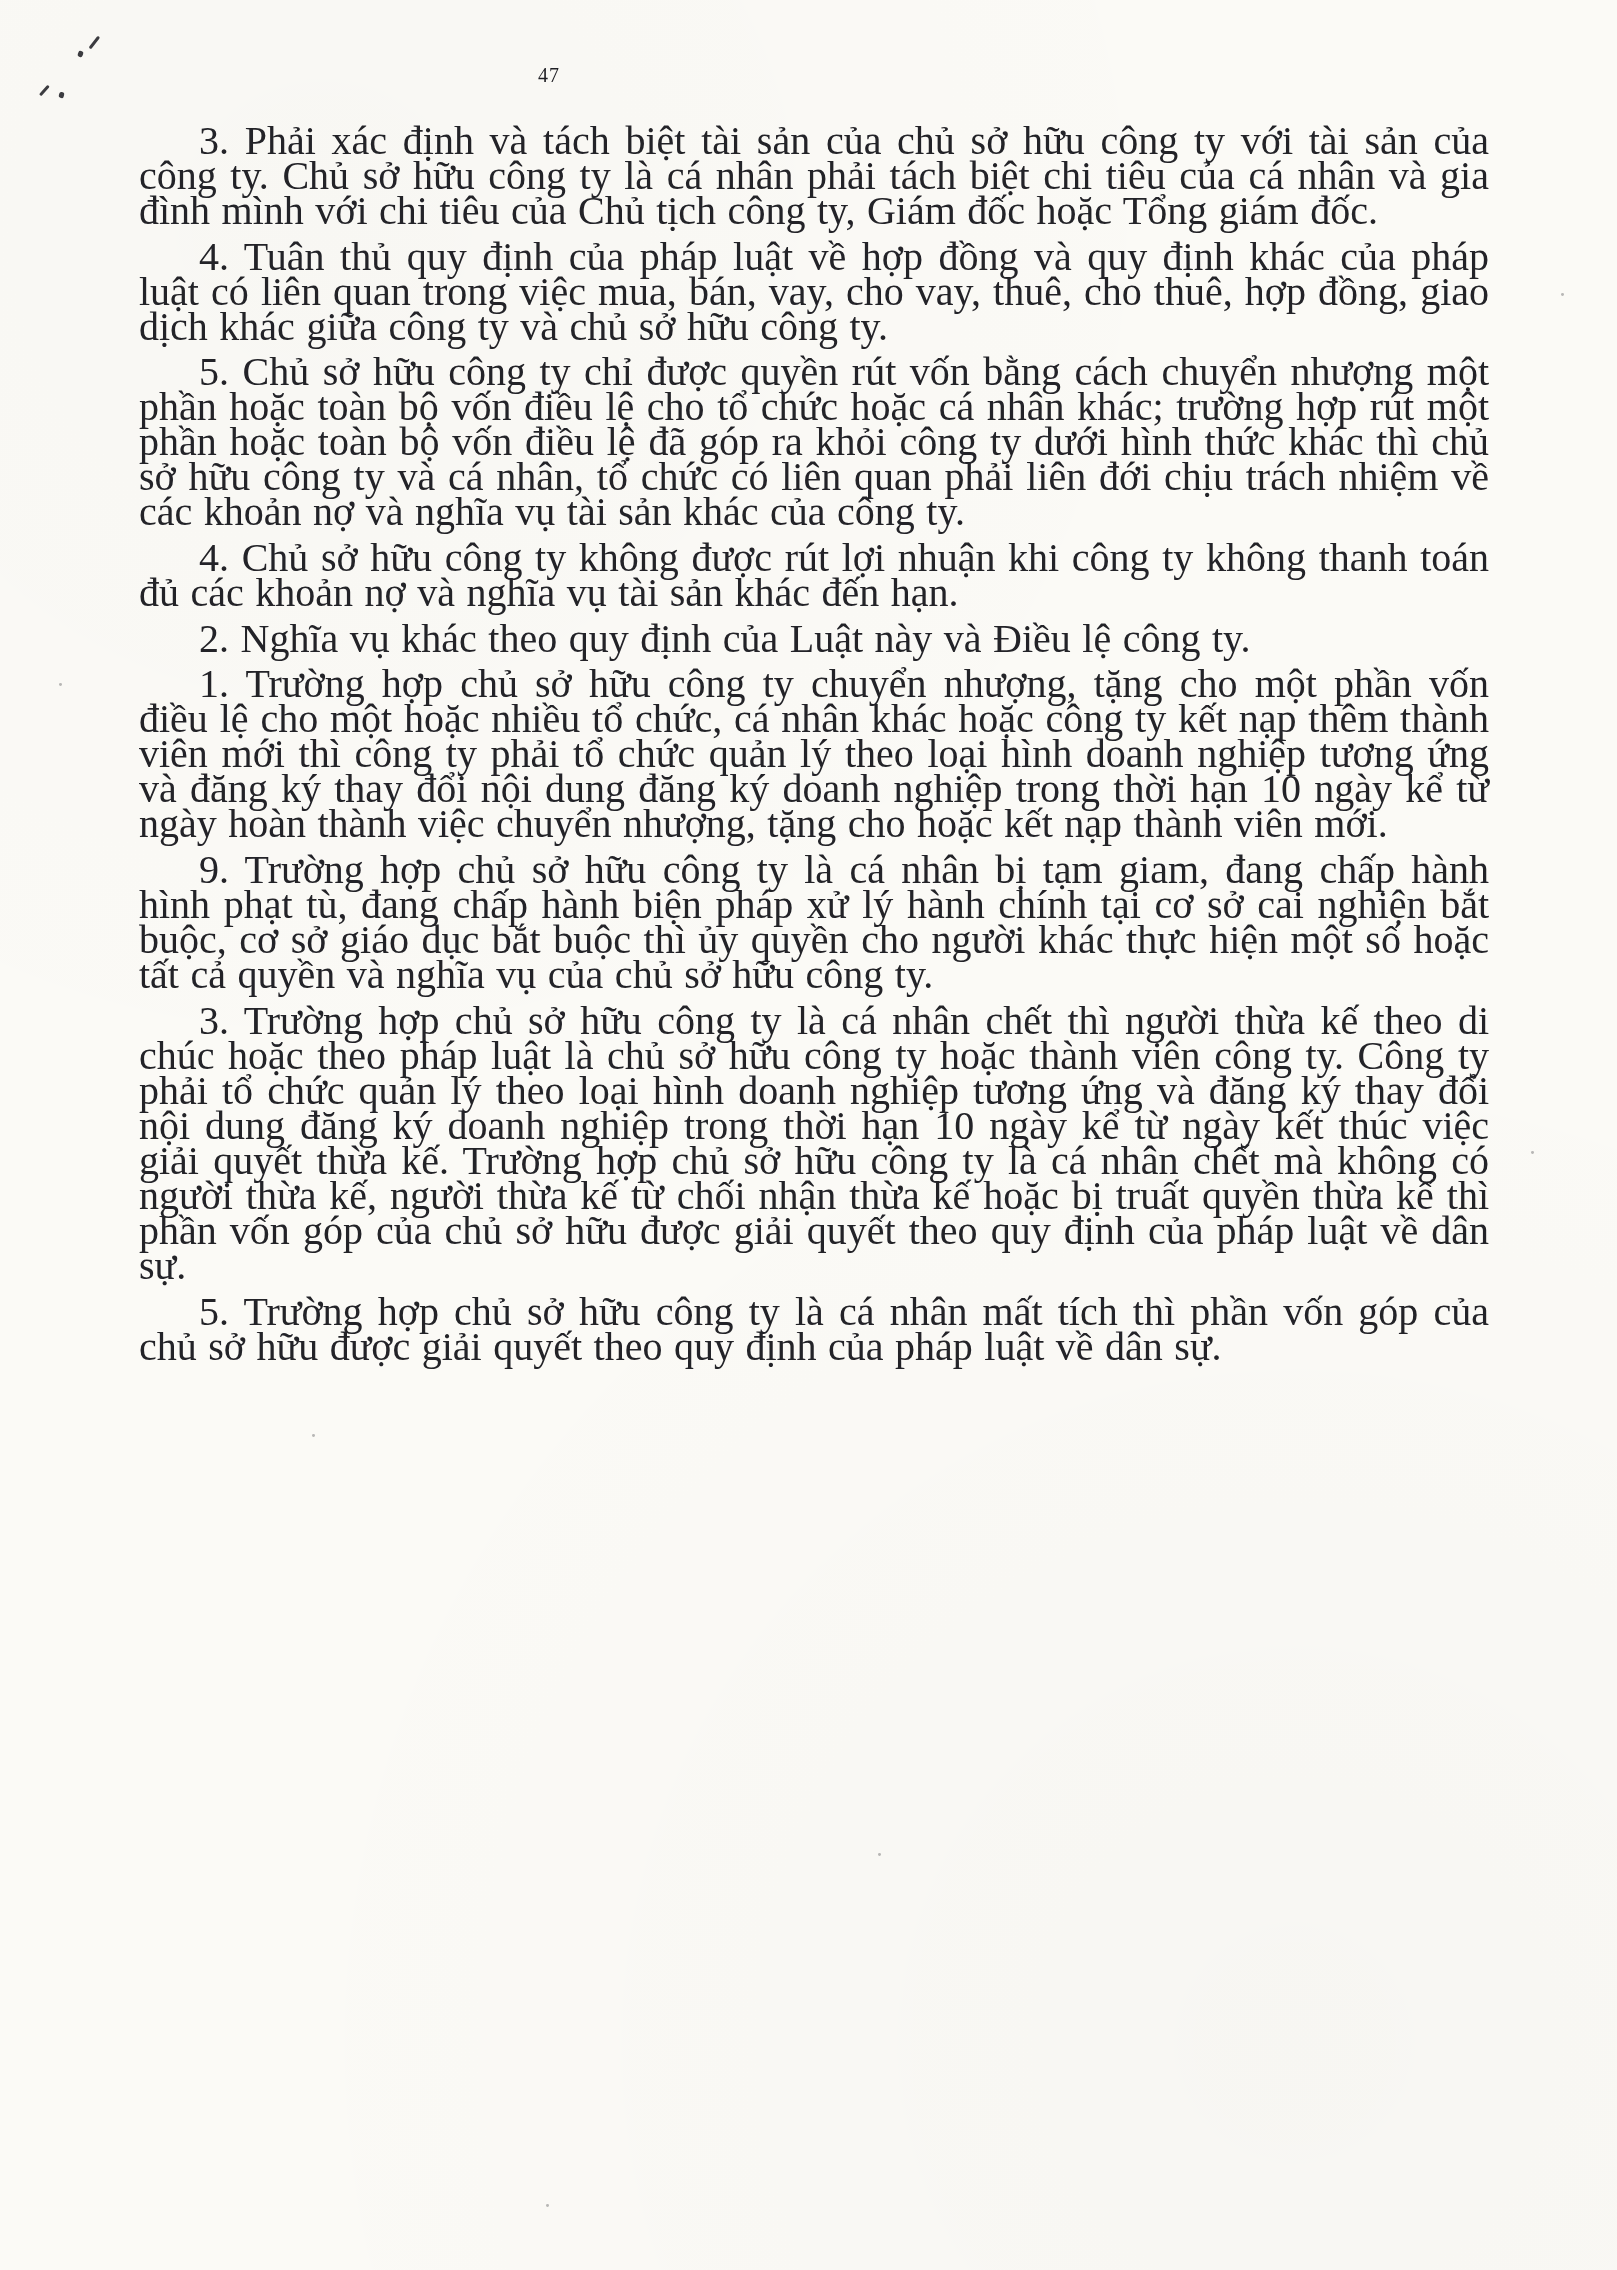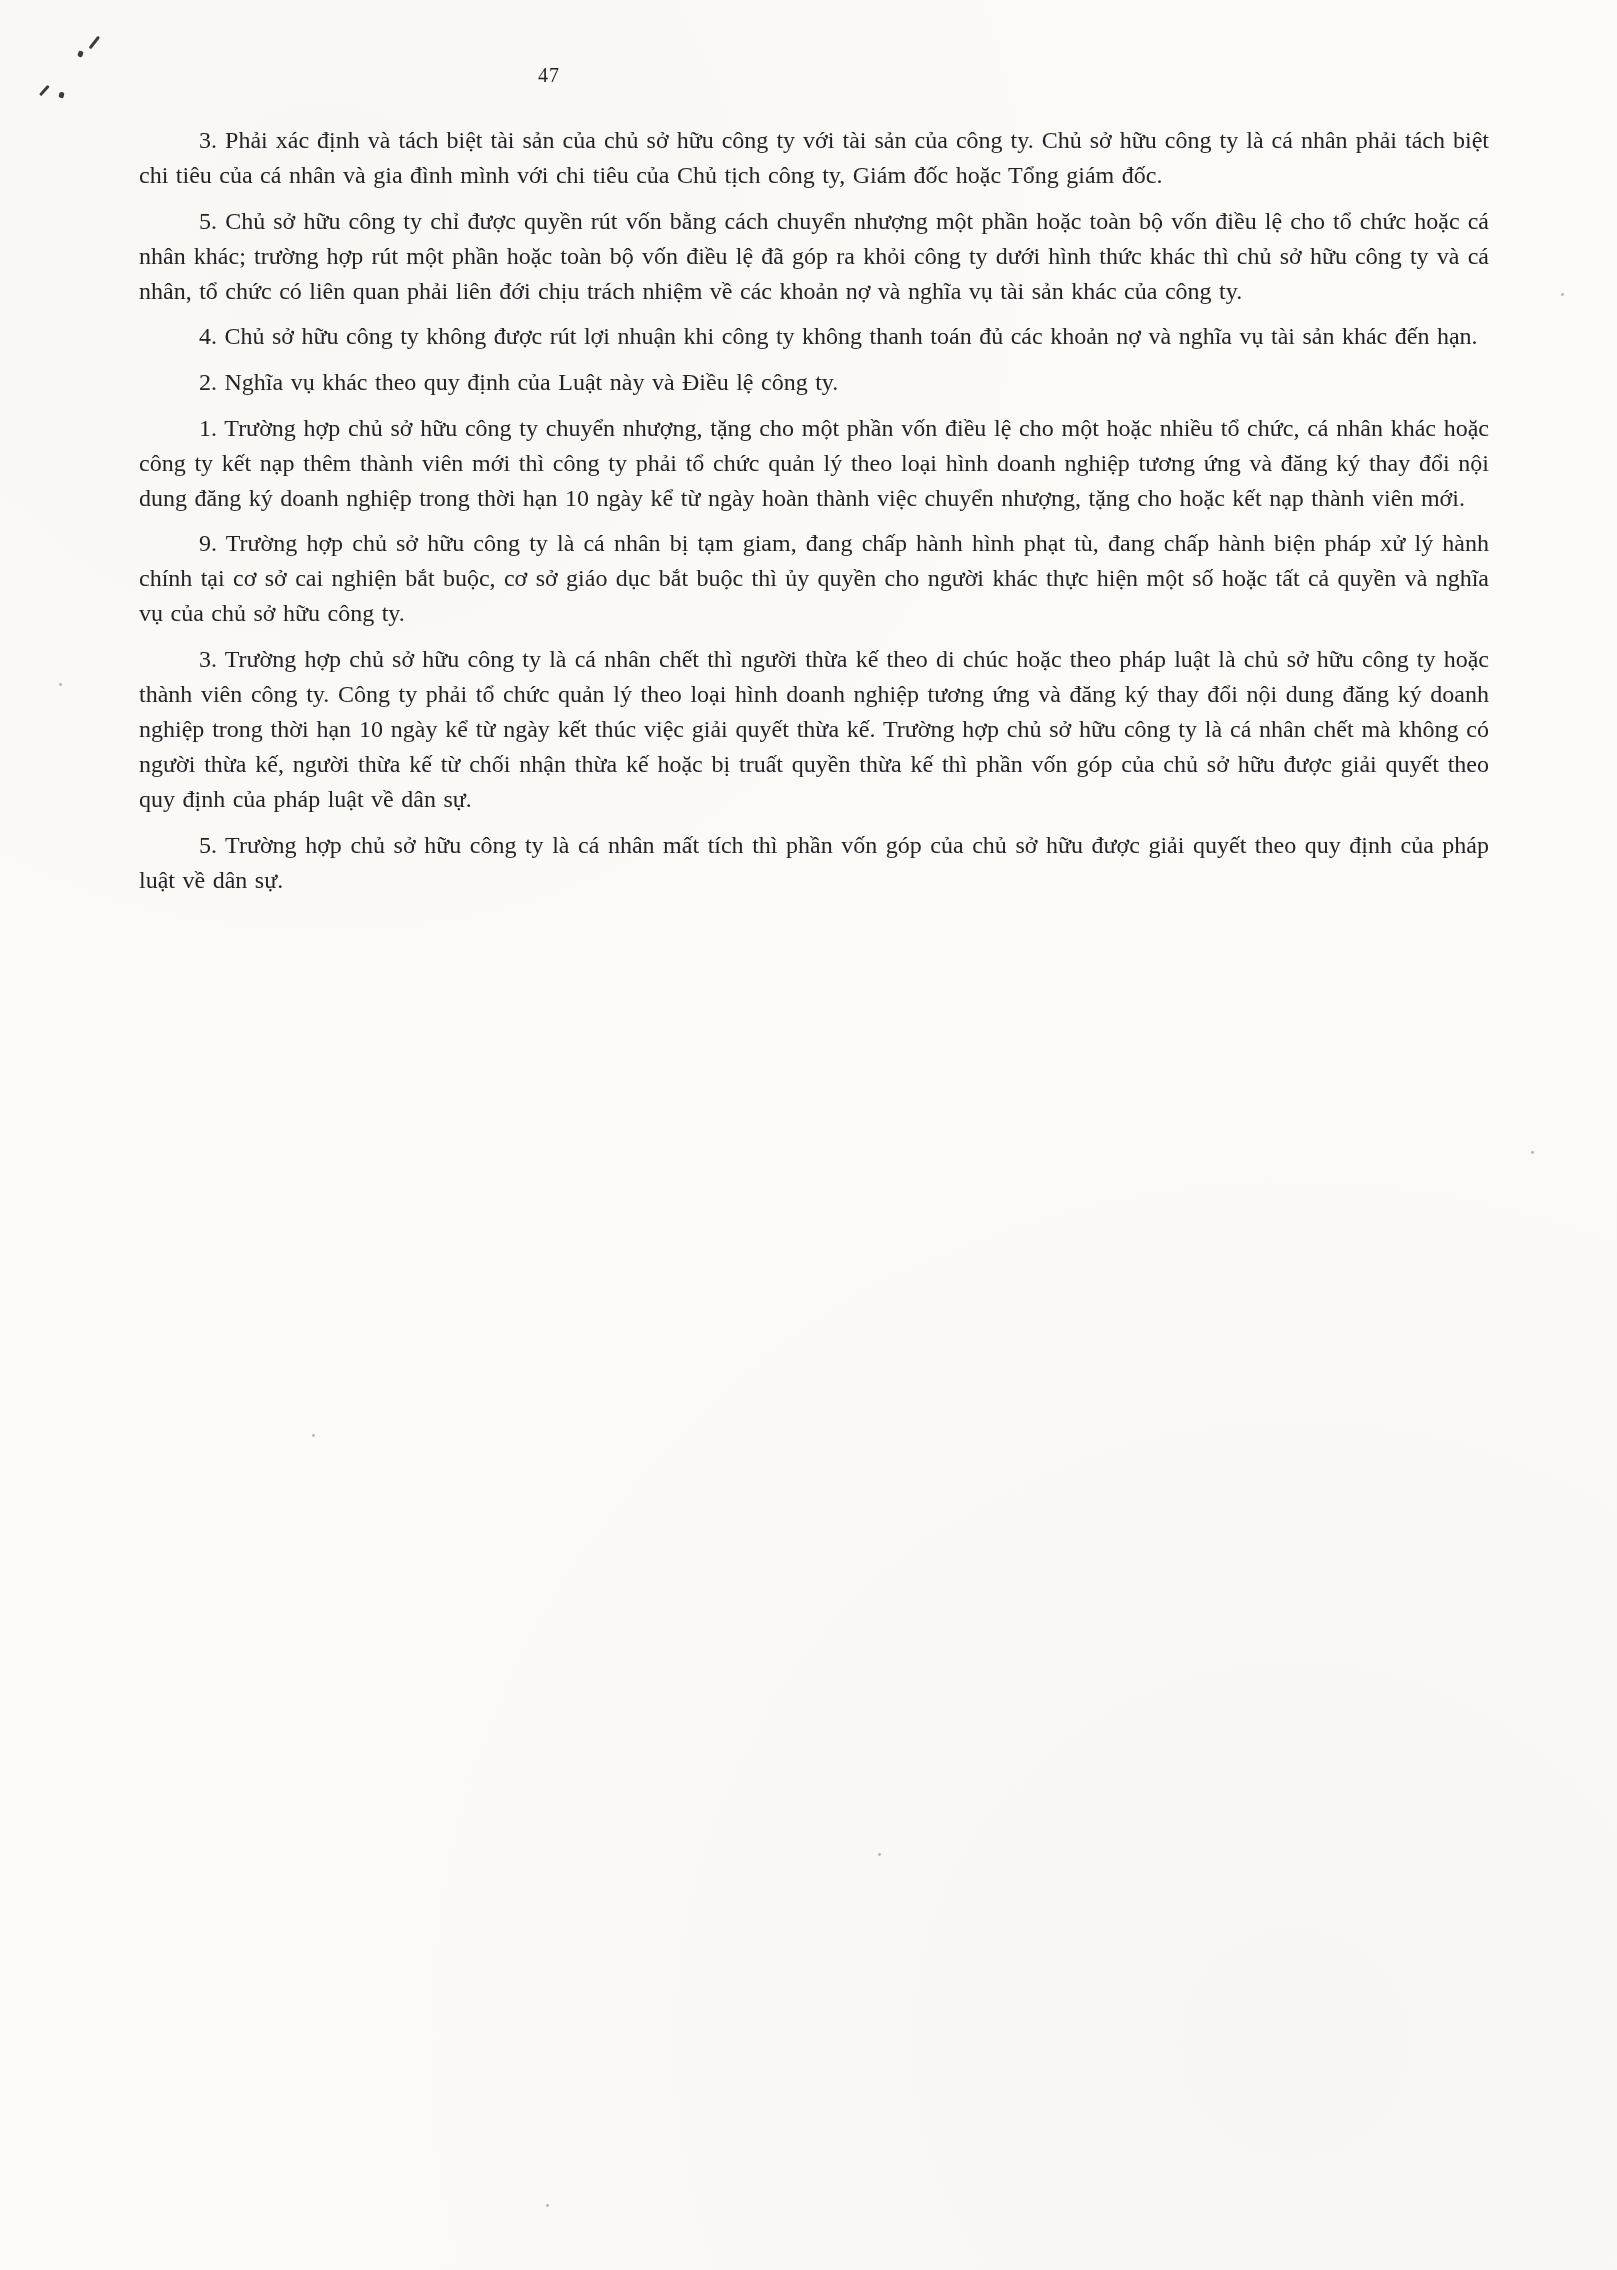--- a/index.html
+++ b/index.html
@@ -31,21 +31,21 @@
     color: #1f1f24;
   }
   .content {
     position: absolute;
     top: 123px;
     left: 139px;
     width: 1350px;
   }
   .para {
     margin: 0 0 10.7px 0;
-    font-size: 24px;
+    font-size: 40px;
     line-height: 35px;
     text-align: justify;
     text-indent: 60px;
     word-spacing: 1.5px;
     color: #232328;
   }
   .para.heading {
     font-weight: bold;
     color: #1c1c20;
   }
@@ -87,20 +87,21 @@
   <span class="speck speck-2"></span>
   <span class="speck speck-3"></span>
   <span class="speck speck-4"></span>
   <span class="speck speck-5"></span>
   <span class="speck speck-6"></span>
 
   <div class="page-number">47</div>
 
   <main class="content">
       <p class="para">3. Phải xác định và tách biệt tài sản của chủ sở hữu công ty với tài sản của công ty. Chủ sở hữu công ty là cá nhân phải tách biệt chi tiêu của cá nhân và gia đình mình với chi tiêu của Chủ tịch công ty, Giám đốc hoặc Tổng giám đốc.</p>
+      <p class="para">4. Tuân thủ quy định của pháp luật về hợp đồng và quy định khác của pháp luật có liên quan trong việc mua, bán, vay, cho vay, thuê, cho thuê, hợp đồng, giao dịch khác giữa công ty và chủ sở hữu công ty.</p>
       <p class="para">5. Chủ sở hữu công ty chỉ được quyền rút vốn bằng cách chuyển nhượng một phần hoặc toàn bộ vốn điều lệ cho tổ chức hoặc cá nhân khác; trường hợp rút một phần hoặc toàn bộ vốn điều lệ đã góp ra khỏi công ty dưới hình thức khác thì chủ sở hữu công ty và cá nhân, tổ chức có liên quan phải liên đới chịu trách nhiệm về các khoản nợ và nghĩa vụ tài sản khác của công ty.</p>
       <p class="para">4. Chủ sở hữu công ty không được rút lợi nhuận khi công ty không thanh toán đủ các khoản nợ và nghĩa vụ tài sản khác đến hạn.</p>
       <p class="para">2. Nghĩa vụ khác theo quy định của Luật này và Điều lệ công ty.</p>
       <p class="para">1. Trường hợp chủ sở hữu công ty chuyển nhượng, tặng cho một phần vốn điều lệ cho một hoặc nhiều tổ chức, cá nhân khác hoặc công ty kết nạp thêm thành viên mới thì công ty phải tổ chức quản lý theo loại hình doanh nghiệp tương ứng và đăng ký thay đổi nội dung đăng ký doanh nghiệp trong thời hạn 10 ngày kể từ ngày hoàn thành việc chuyển nhượng, tặng cho hoặc kết nạp thành viên mới.</p>
       <p class="para">9. Trường hợp chủ sở hữu công ty là cá nhân bị tạm giam, đang chấp hành hình phạt tù, đang chấp hành biện pháp xử lý hành chính tại cơ sở cai nghiện bắt buộc, cơ sở giáo dục bắt buộc thì ủy quyền cho người khác thực hiện một số hoặc tất cả quyền và nghĩa vụ của chủ sở hữu công ty.</p>
       <p class="para">3. Trường hợp chủ sở hữu công ty là cá nhân chết thì người thừa kế theo di chúc hoặc theo pháp luật là chủ sở hữu công ty hoặc thành viên công ty. Công ty phải tổ chức quản lý theo loại hình doanh nghiệp tương ứng và đăng ký thay đổi nội dung đăng ký doanh nghiệp trong thời hạn 10 ngày kể từ ngày kết thúc việc giải quyết thừa kế. Trường hợp chủ sở hữu công ty là cá nhân chết mà không có người thừa kế, người thừa kế từ chối nhận thừa kế hoặc bị truất quyền thừa kế thì phần vốn góp của chủ sở hữu được giải quyết theo quy định của pháp luật về dân sự.</p>
       <p class="para">5. Trường hợp chủ sở hữu công ty là cá nhân mất tích thì phần vốn góp của chủ sở hữu được giải quyết theo quy định của pháp luật về dân sự.</p>
     </main>
 
 </div>

